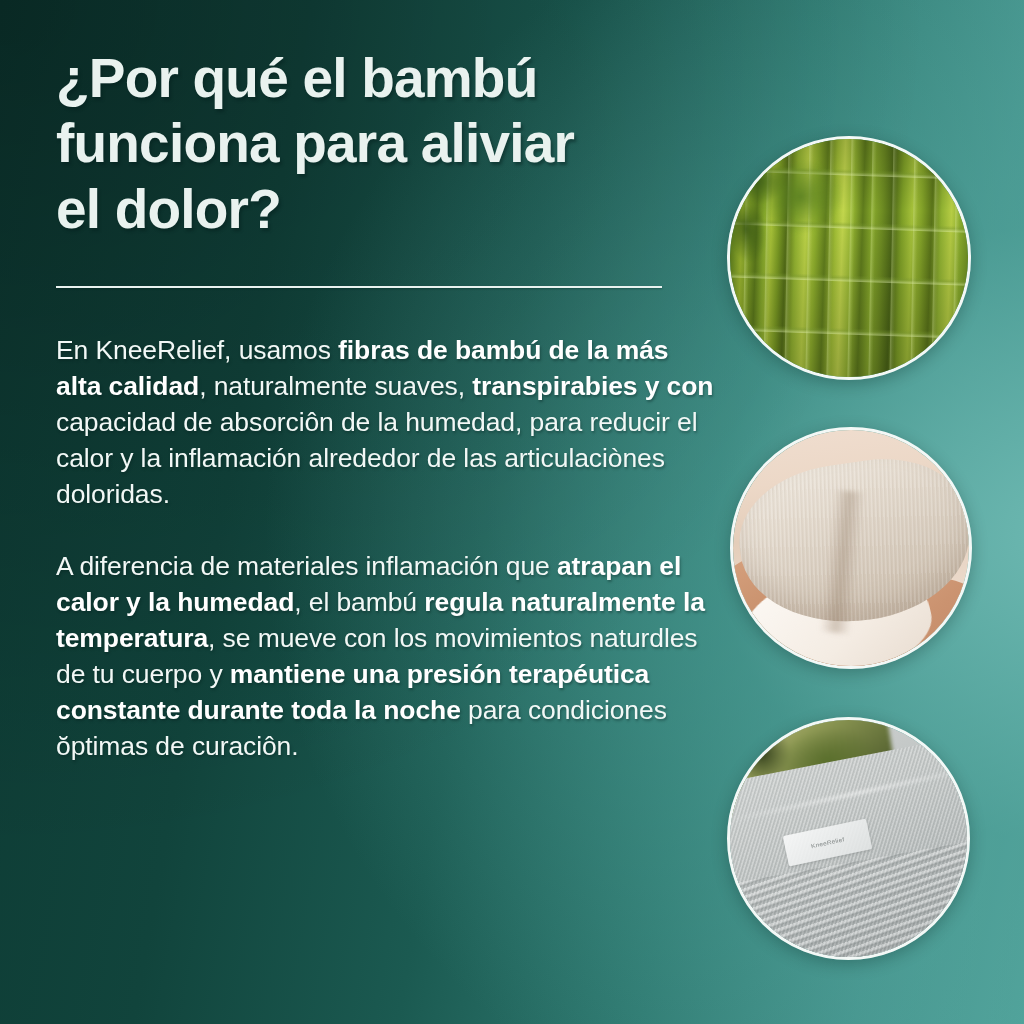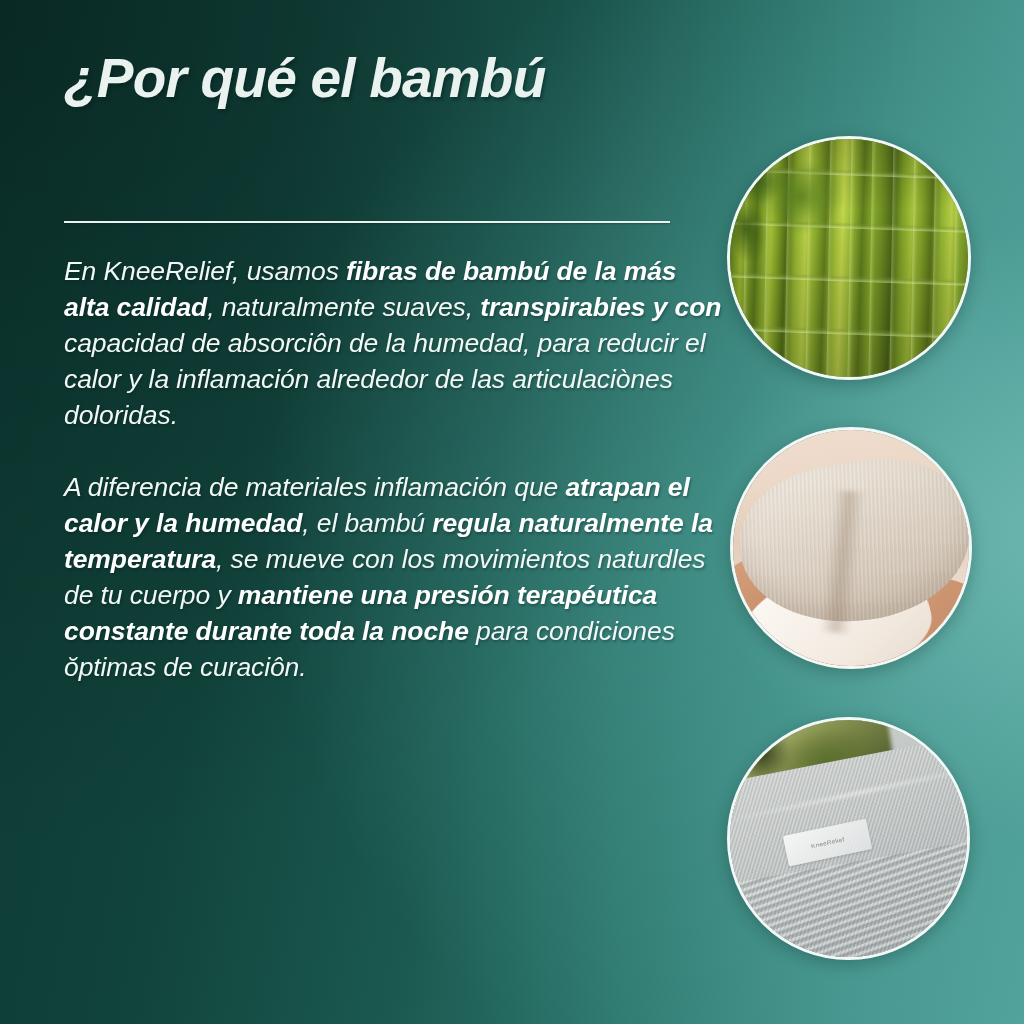--- a/index.html
+++ b/index.html
@@ -27,44 +27,43 @@
   #poster::after{
     content:"";
     position:absolute; inset:0;
     background:radial-gradient(130% 120% at 0% 0%, rgba(0,0,0,0.30) 0%, rgba(0,0,0,0.12) 38%, rgba(0,0,0,0) 70%);
     pointer-events:none;
   }
 
   
   .left-col {
     position:absolute;
-    left:64px; top:46px;
+    left:56px; top:46px;
     width:660px;
     z-index:4;
-    font-style:italic;
   }
 
   .headline {
     font-size:55px;
     font-weight:bold;
     line-height:1.19;
     letter-spacing:-0.8px;
     color:#e9f2ef;
     text-shadow:2px 3px 3px rgba(4,32,28,0.45);
     width:700px;
   }
 
   .divider {
     margin-top:44px;
     width:606px; height:2px;
     background:#e9f2ef;
     box-shadow:0 1px 2px rgba(4,32,28,0.35);
   }
 
-  .body-block { margin-top:30px; width:660px; }
+  .body-block { margin-top:44px; width:660px; }
 
   .para {
     font-size:26.5px;
     line-height:36px;
     color:#f2f8f6;
     letter-spacing:-0.1px;
     text-shadow:1px 2px 2.5px rgba(4,32,28,0.38);
   }
   .para + .para { margin-top:36px; }
   .para b { font-weight:bold; color:#ffffff; }
@@ -226,21 +225,22 @@
 </style>
 </head>
 <body>
 
 <div id="poster">
 
   <div class="left-col">
 
     <h1 class="headline">
       <span>¿Por qué el bambú</span><br>
-      <br>
+      <span>funciona para aliviar</span><br>
+      <span>el dolor?</span>
     </h1>
 
     <div class="divider"></div>
 
     <div class="body-block">
       <p class="para" id="p0"><span>En KneeRelief, usamos </span><b>fibras de bambú de la más alta calidad</b><span>, naturalmente suaves, </span><b>transpirabies y con</b><span> capacidad de absorciôn de la humedad, para reducir el calor y la inflamación alrededor de las articulaciònes doloridas.</span></p>
       <p class="para" id="p1"><span>A diferencia de materiales inflamación que </span><b>atrapan el calor y la humedad</b><span>, el bambú </span><b>regula naturalmente la temperatura</b><span>, se mueve con los movimientos naturdles de tu cuerpo y </span><b>mantiene una presión terapéutica constante durante toda la noche</b><span> para condiciones ŏptimas de curaciôn.</span></p>
     </div>
   </div>
 

